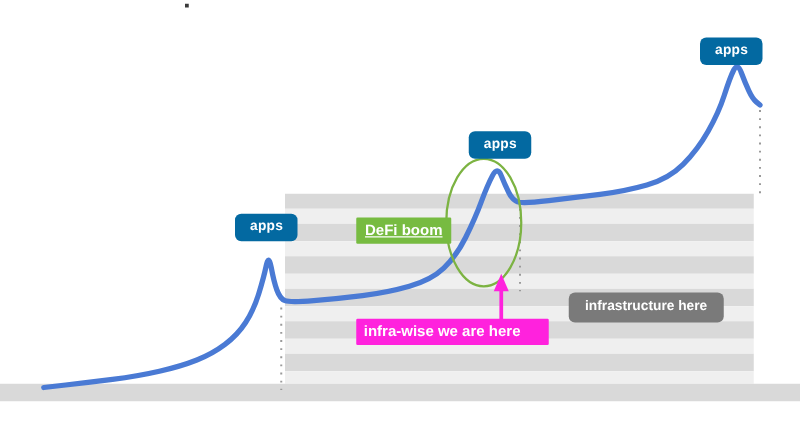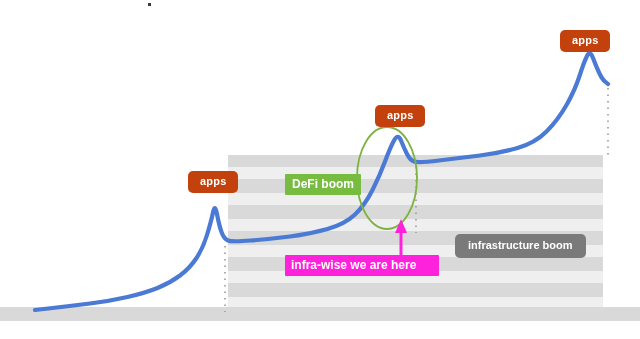--- a/index.html
+++ b/index.html
@@ -35,41 +35,42 @@
   }
   
   #chart-svg {
     position: absolute;
     left: 0;
     top: 0;
   }
   
   .apps-badge {
     position: absolute;
-    background: #c2410c;
+    background: #0369a1;
     color: #ffffff;
     font-size: 11px;
     font-weight: bold;
     border-radius: 5px;
     padding: 5px 12px 6px 12px;
     letter-spacing: 0.2px;
     line-height: 1;
     white-space: nowrap;
     text-align: center;
   }
   .defi-badge {
     position: absolute;
     background: #77bb41;
     color: #ffffff;
     font-size: 12px;
     font-weight: bold;
     padding: 4px 7px 5px 7px;
     line-height: 1;
     white-space: nowrap;
     border-radius: 1px;
+    text-decoration: underline;
   }
   .infra-here-badge {
     position: absolute;
     background: #ff22dd;
     color: #ffffff;
     font-size: 12px;
     font-weight: bold;
     padding: 4px 23px 5px 6px;
     line-height: 1;
     white-space: nowrap;
@@ -131,15 +132,15 @@
   <div class="speck" style="left:148px; top:3px;"></div>
 
   <div class="apps-badge" style="left:188px; top:171px;">apps</div>
   <div class="apps-badge" style="left:375px; top:105px;">apps</div>
   <div class="apps-badge" style="left:560px; top:30px;">apps</div>
 
   <div class="defi-badge" style="left:285px; top:174px;">DeFi boom</div>
 
   <div class="infra-here-badge" style="left:285px; top:255px;">infra-wise we are here</div>
 
-  <div class="stack-badge" style="left:455px; top:234px;">infrastructure boom</div>
+  <div class="stack-badge" style="left:455px; top:234px;">infrastructure here</div>
 
 </div>
 
 </body></html>

